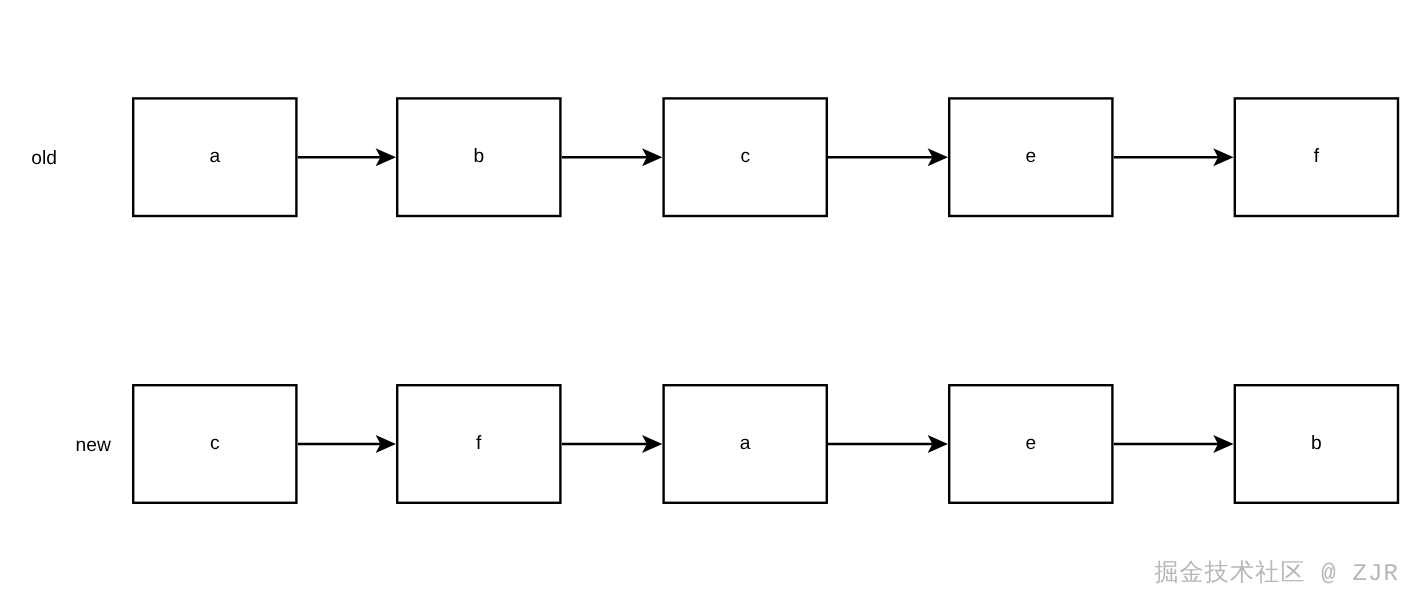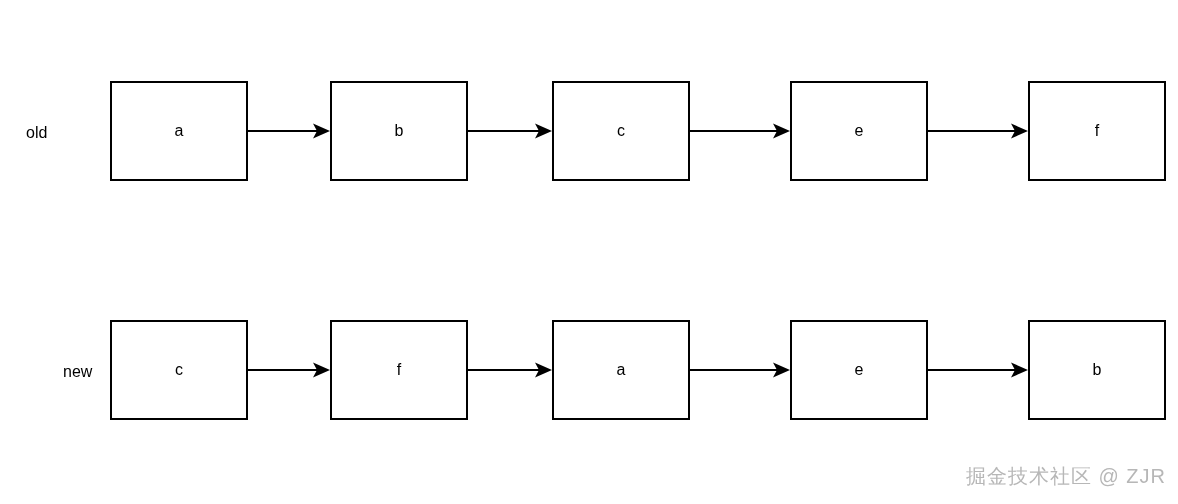--- a/index.html
+++ b/index.html
@@ -50,21 +50,21 @@
     overflow: visible;
   }
   .watermark {
     position: absolute;
     right: 12px;
     bottom: 14px;
     font-size: 20px;
     color: #b7b7b7;
     letter-spacing: 1px;
     white-space: nowrap;
-    font-family: Liberation Sans, sans-serif;
+    font-family: Liberation Mono, monospace;
   }
 </style>
 </head>
 <body>
 
 <div id="canvas">
     <div class="row-label" style="left: 26px; top: 125px;">old</div>
     <div class="edge" style="left: 248px; top: 120px; width: 82px;">
       <svg width="82" height="22" viewBox="0 0 82 22">
         <line x1="0" y1="11" x2="69" y2="11" stroke="#000000" stroke-width="2"></line>

